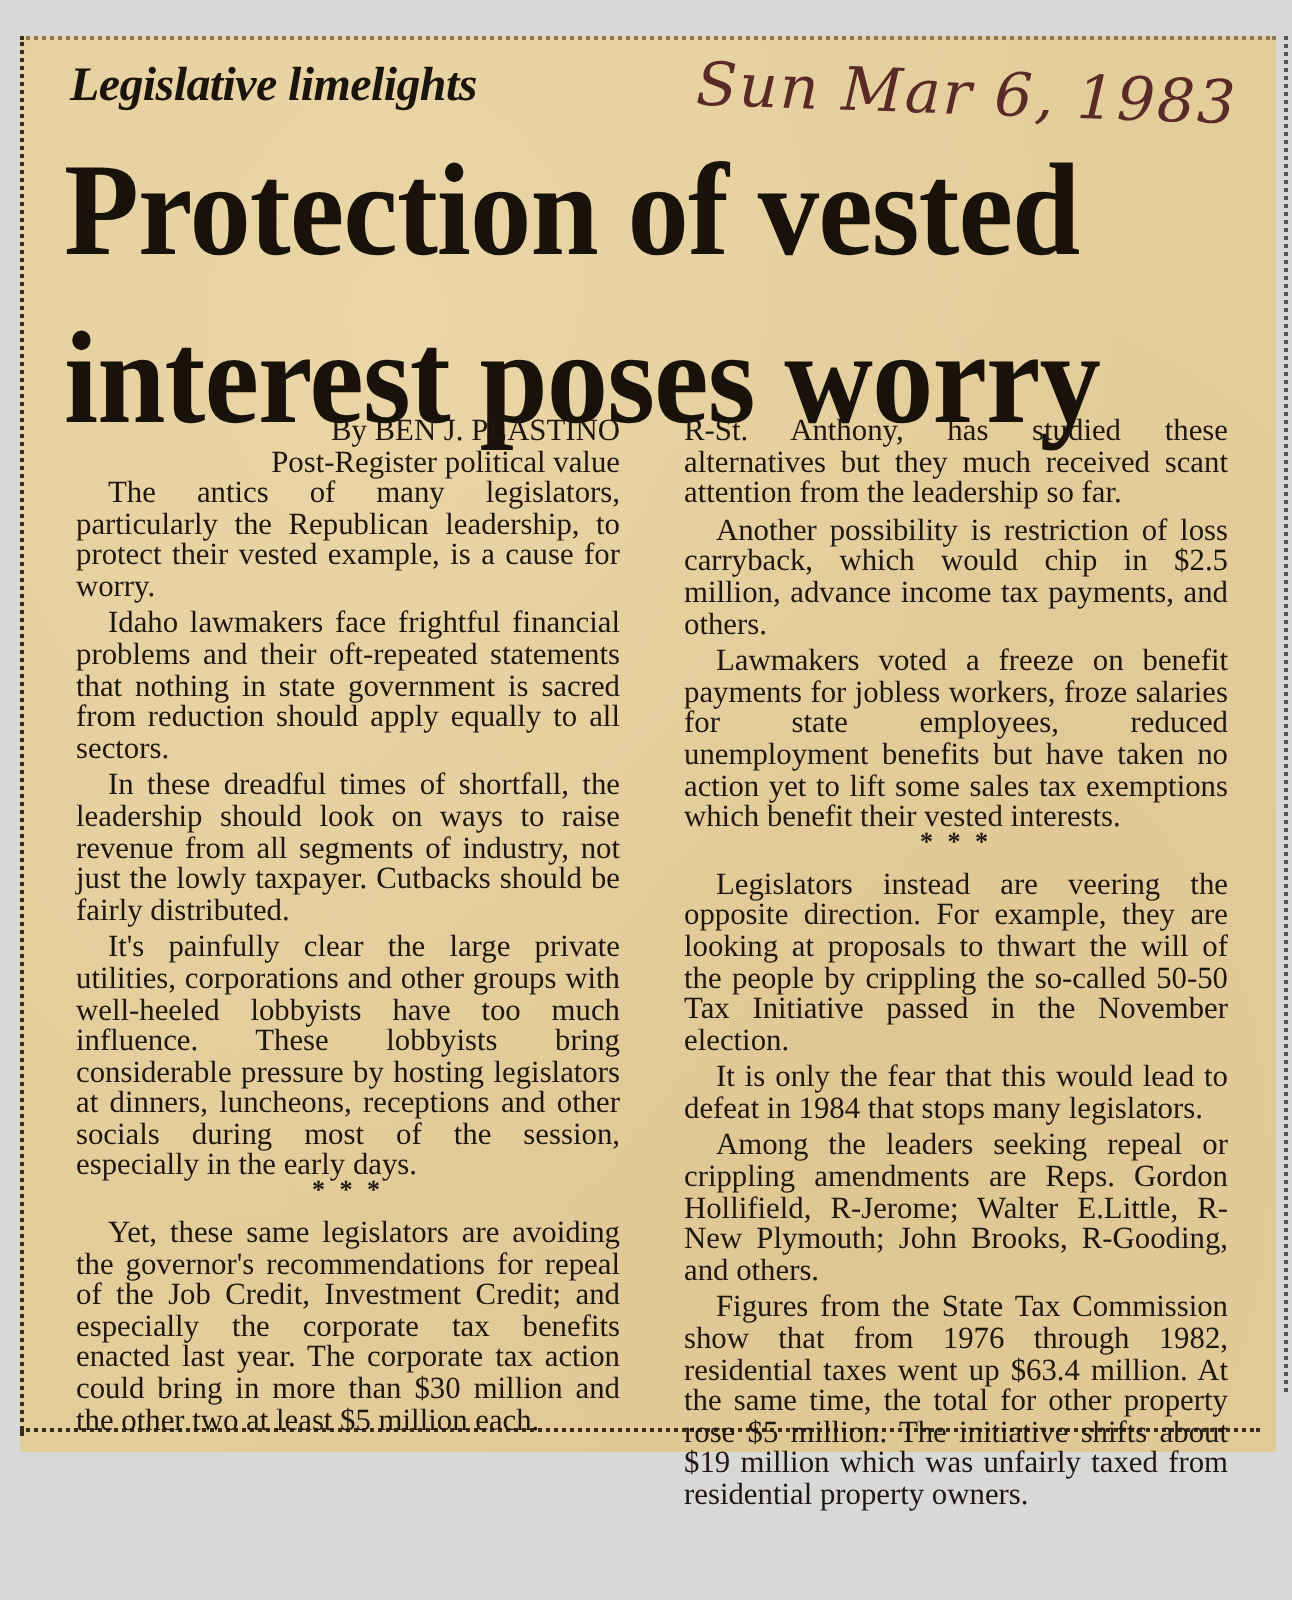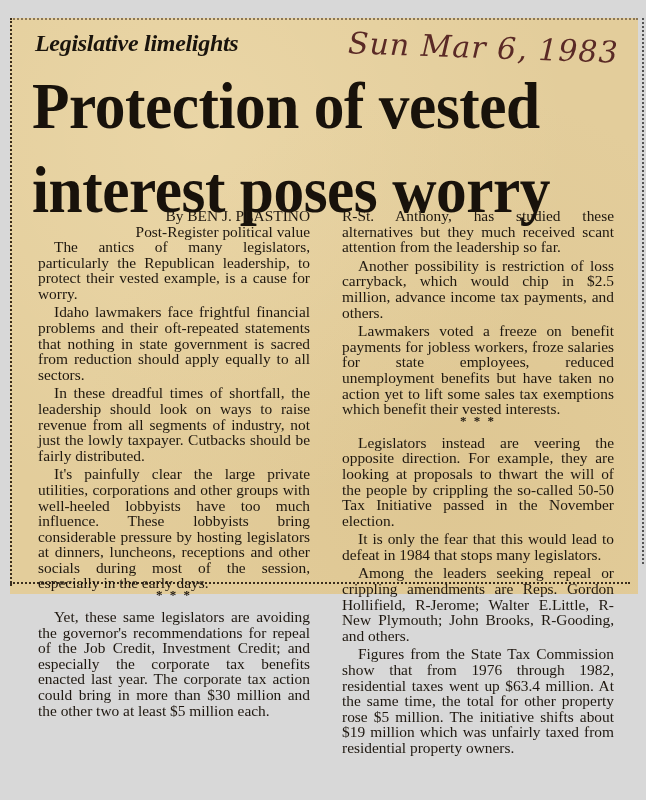--- a/index.html
+++ b/index.html
@@ -8,21 +8,21 @@
       width: 646px;
       height: 800px;
       background: #d8d8d8;
       overflow: hidden;
     }
     .clipping {
       position: absolute;
       left: 10px;
       top: 18px;
       width: 628px;
-      height: 576px;
+      height: 708px;
       background: #e3cd9b;
       background-image:
         radial-gradient(ellipse at 30% 20%, rgba(255,240,200,0.25), transparent 60%),
         radial-gradient(ellipse at 70% 80%, rgba(200,170,110,0.18), transparent 60%);
       box-sizing: border-box;
     }
     .edge-left {
       position: absolute;
       left: 0; top: 0; bottom: 8px;
       width: 3px;

